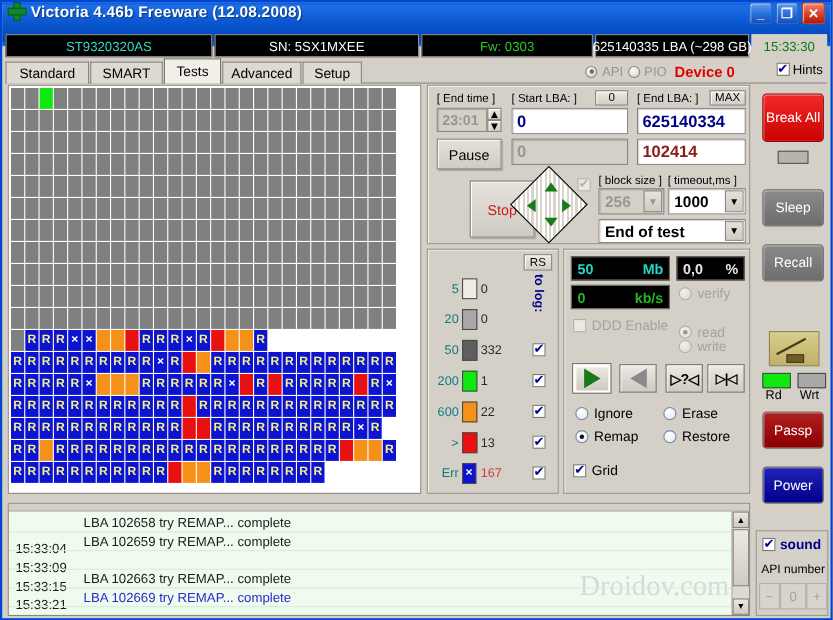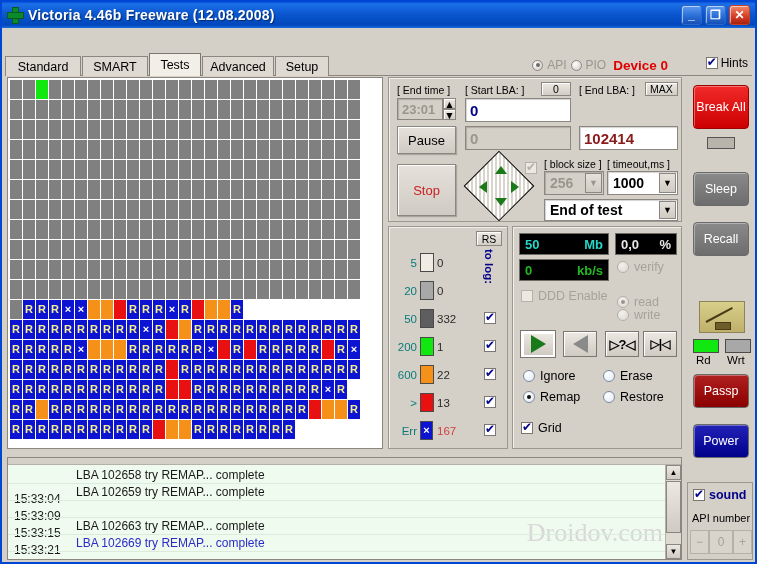--- a/index.html
+++ b/index.html
@@ -7,23 +7,23 @@
   body {
     width:757px; height:564px; overflow:hidden;
     font-family:"Liberation Sans", sans-serif;
     background:#0a246a;
   }
   #app { position:relative; width:757px; height:564px; background:#d4d0c8;
          border:2px solid #0046d5; }
 
   
   #titlebar {
-    position:absolute; left:0; top:0; width:753px; height:26px;
+    position:absolute; left:0; top:0; width:753px; height:40px;
     background:linear-gradient(180deg,#0a56d6 0%, #1b6fe8 8%, #0b57d0 45%, #0047bb 88%, #1b6be0 100%);
-    display:flex; align-items:center;
+    display:flex; align-items:flex-start;
   }
   #title-icon { width:17px; height:17px; margin:0 4px 0 5px; position:relative; flex:0 0 auto; }
   #title-icon .v, #title-icon .h {
     position:absolute; background:#0b8a2c; border:1px solid #0a5a20;
   }
   #title-icon .v { left:5px; top:0px; width:7px; height:17px; }
   #title-icon .h { left:0px; top:5px; width:17px; height:7px; }
   #title-text {
     color:#fff; font-size:14px; font-weight:bold; letter-spacing:.2px;
     text-shadow:1px 1px 1px rgba(0,0,0,.45); flex:1 1 auto; white-space:nowrap;
@@ -129,21 +129,21 @@
     border:1px solid #8b8680; box-shadow:inset 1px 1px 0 #fff, 1px 1px 1px rgba(0,0,0,.2);
     display:flex; align-items:center; justify-content:center;
     font-size:13px; color:#000;
   }
   .btn-sm {
     position:absolute; background:linear-gradient(180deg,#ece9e2,#d2cec6);
     border:1px solid #8b8680; box-shadow:inset 1px 1px 0 #fff;
     display:flex; align-items:center; justify-content:center;
     font-size:10.5px; color:#000;
   }
-  #stop-btn { color:#cc2020; font-size:13px; }
+  #stop-btn { color:#cc2020; font-size:13px;margin-left:30px; }
 
   .selbox {
     position:absolute; background:#fff; border:1px solid #8b8680;
     box-shadow:inset 1px 1px 1px rgba(0,0,0,.18);
     display:flex; align-items:center; padding-left:5px; font-size:14px; font-weight:bold; color:#000;
   }
   .selbox.dis { background:#d4d0c8; color:#9a968e; }
   .selarrow {
     position:absolute; right:1px; top:1px; bottom:1px; width:17px;
     background:linear-gradient(180deg,#e6e2db,#cfcac2); border:1px solid #8b8680;
@@ -272,20 +272,27 @@
     <div id="title-icon">
       <div class="v"></div>
         <div class="h"></div>
     </div>
     <div id="title-text">Victoria 4.46b Freeware (12.08.2008)</div>
     <div class="winbtn">_</div>
     <div class="winbtn">❐</div>
     <div class="winbtn close">✕</div>
   </div>
 
+  <div id="infostrip">
+    <div class="ibox model">ST9320320AS</div>
+    <div class="ibox serial">SN: 5SX1MXEE</div>
+    <div class="ibox fw">Fw: 0303</div>
+    <div class="ibox lba">625140335 LBA (~298 GB)</div>
+    <div id="clockbox">15:33:30</div>
+  </div>
 
   <div id="tabbar">
     <div id="tab-underline"></div>
     <div class="tab" style="left:0px;width:76px;">Standard</div>
     <div class="tab" style="left:77px;width:66px;">SMART</div>
     <div class="tab active" style="left:144px;width:52px;">Tests</div>
     <div class="tab" style="left:197px;width:72px;">Advanced</div>
     <div class="tab" style="left:270px;width:54px;">Setup</div>
 
     <div id="api-group">
@@ -782,20 +789,21 @@
     <div class="lbl" style="left:76px; top:6px;">[ Start LBA: ]</div>
     <div class="btn-sm" style="left:152px; top:4px; width:30px; height:14px;">0</div>
     <div class="lbl" style="left:190px; top:6px;">[ End LBA: ]</div>
     <div class="btn-sm" style="left:256px; top:4px; width:33px; height:14px;">MAX</div>
 
     <div class="fld dis small" style="left:8px; top:20px; width:46px; height:22px;">23:01</div>
     <div class="btn-sm" style="left:54px; top:20px; width:13px; height:11px;">▲</div>
     <div class="btn-sm" style="left:54px; top:31px; width:13px; height:11px;">▼</div>
 
     <div class="fld" style="left:76px; top:20px; width:106px; height:24px;">0</div>
+    <div class="fld" style="left:190px; top:20px; width:99px; height:24px;">625140334</div>
 
     <div class="fld dis" style="left:76px; top:48px; width:106px; height:24px;">0</div>
     <div class="fld red" style="left:190px; top:48px; width:99px; height:24px;">102414</div>
 
     <div class="btn3d" style="left:8px; top:48px; width:59px; height:28px;">Pause</div>
     <div class="btn3d" id="stop-btn" style="left:8px; top:86px; width:59px; height:52px;">Stop</div>
 
     <div class="cb dis on" style="left:136px; top:84px;"></div>
 
     <div class="lbl" style="left:155px; top:80px;">[ block size ]</div>

